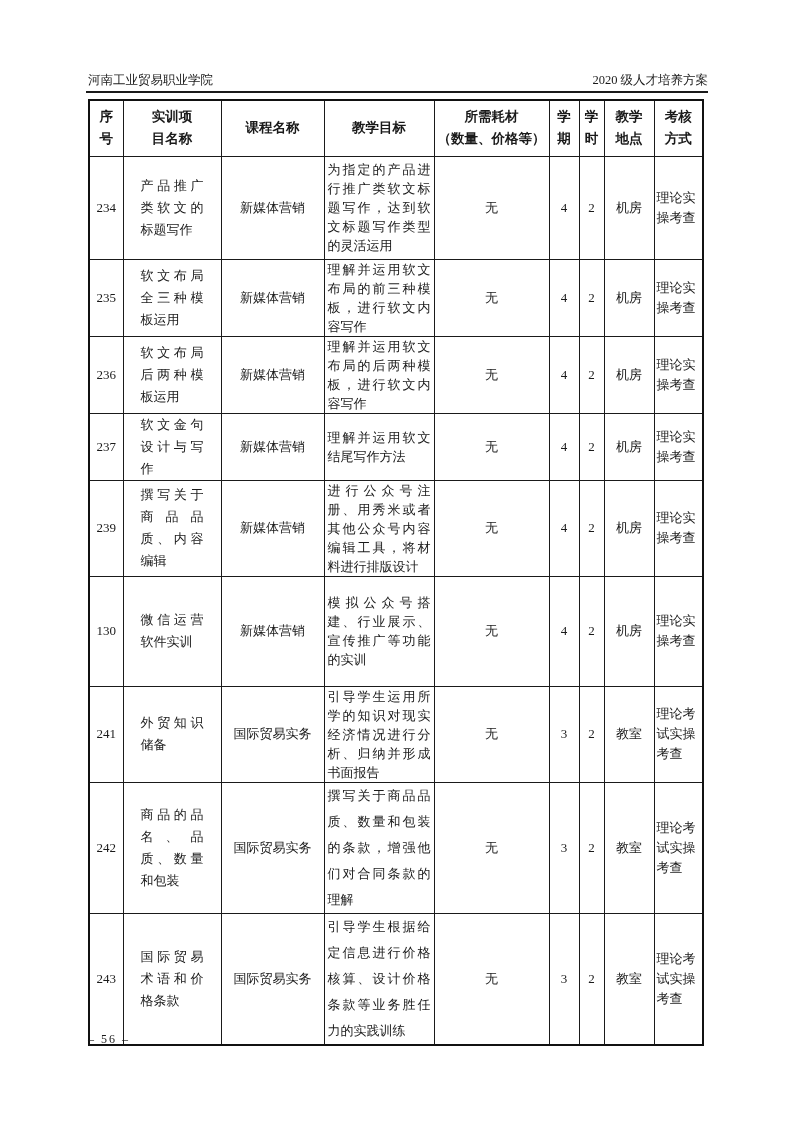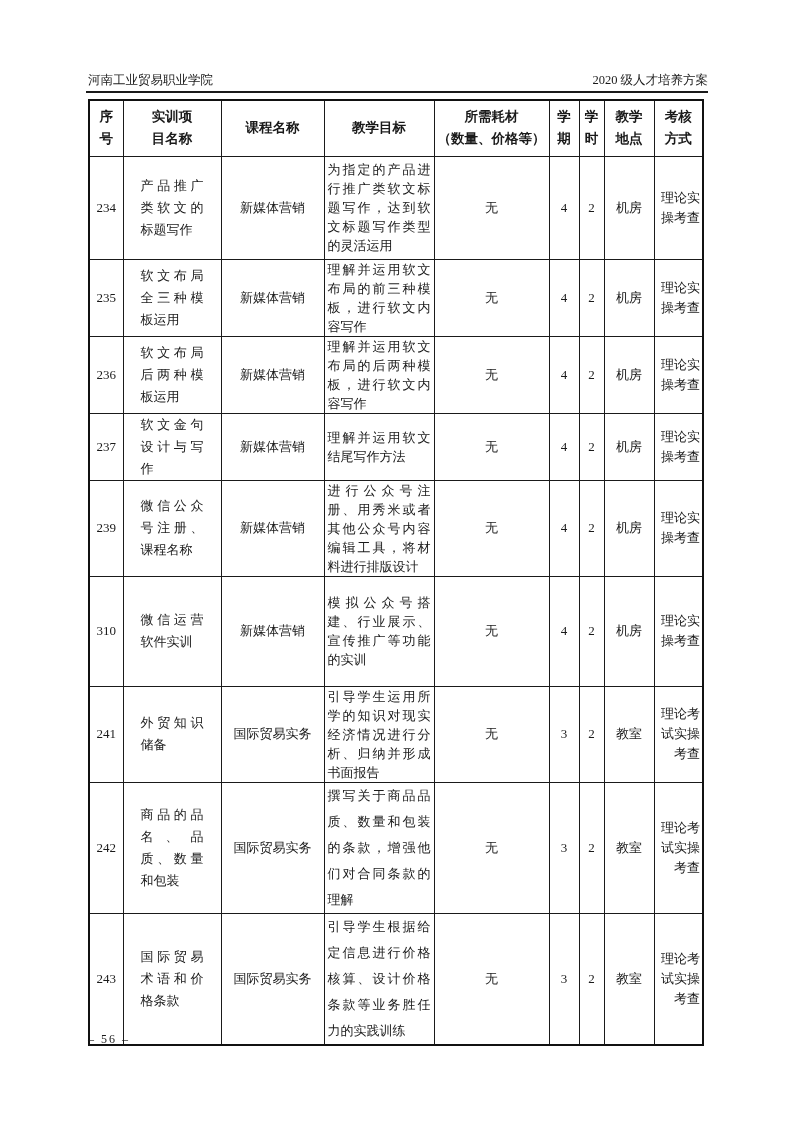--- a/index.html
+++ b/index.html
@@ -34,21 +34,21 @@
   th {
     font-weight: bold; font-size: 13.5px; text-align: center;
     white-space: pre-line; line-height: 1.65; padding: 0 1px;
   }
   td { font-size: 13px; }
   .cell-id { text-align: center; }
   .cell-project { text-align: justify; text-align-last: left; padding: 0 17px; line-height: 22px; }
   .cell-course { text-align: center; }
   .cell-objective { text-align: justify; text-align-last: left; padding: 0 3px; line-height: 19px; margin-left: 33px; }
   .cell-materials, .cell-semester, .cell-hours, .cell-location { text-align: center; }
-  .cell-assessment { text-align: right; padding: 0 2px; line-height: 20px; }
+  .cell-assessment { text-align: left; padding: 0 2px; line-height: 20px; }
 
   
   tbody tr:nth-child(1)  { height: 103px; }
   tbody tr:nth-child(2)  { height: 62px; }
   tbody tr:nth-child(3)  { height: 67px; }
   tbody tr:nth-child(4)  { height: 53px; }
   tbody tr:nth-child(5)  { height: 53px; }
   tbody tr:nth-child(6)  { height: 110px; }
   tbody tr:nth-child(7)  { height: 62px; }
   tbody tr:nth-child(8)  { height: 105px; }
@@ -147,31 +147,31 @@
           <td class="cell-course">新媒体营销</td>
           <td class="cell-objective">理解并运用软文结尾写作方法</td>
           <td class="cell-materials">无</td>
           <td class="cell-semester">4</td>
           <td class="cell-hours">2</td>
           <td class="cell-location">机房</td>
           <td class="cell-assessment">理论实操考查</td>
         </tr>
         <tr>
           <td class="cell-id">239</td>
-          <td class="cell-project">微信公众号注册、课程名称</td>
+          <td class="cell-project">撰写关于商品品质、内容编辑</td>
           <td class="cell-course">新媒体营销</td>
           <td class="cell-objective">进行公众号注册、用秀米或者其他公众号内容编辑工具，将材料进行排版设计</td>
           <td class="cell-materials">无</td>
           <td class="cell-semester">4</td>
           <td class="cell-hours">2</td>
           <td class="cell-location">机房</td>
           <td class="cell-assessment">理论实操考查</td>
         </tr>
         <tr>
-          <td class="cell-id">310</td>
+          <td class="cell-id">130</td>
           <td class="cell-project">微信运营软件实训</td>
           <td class="cell-course">新媒体营销</td>
           <td class="cell-objective">模拟公众号搭建、行业展示、宣传推广等功能的实训</td>
           <td class="cell-materials">无</td>
           <td class="cell-semester">4</td>
           <td class="cell-hours">2</td>
           <td class="cell-location">机房</td>
           <td class="cell-assessment">理论实操考查</td>
         </tr>
         <tr>

